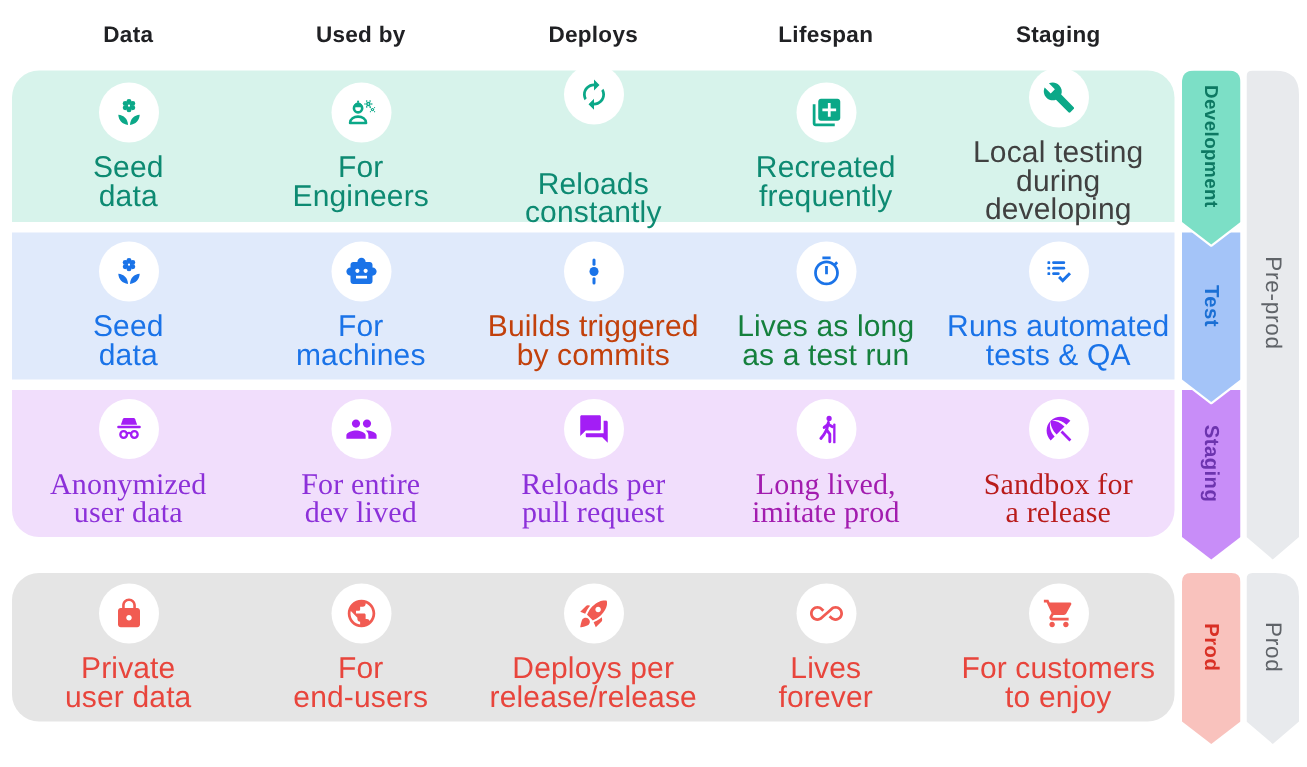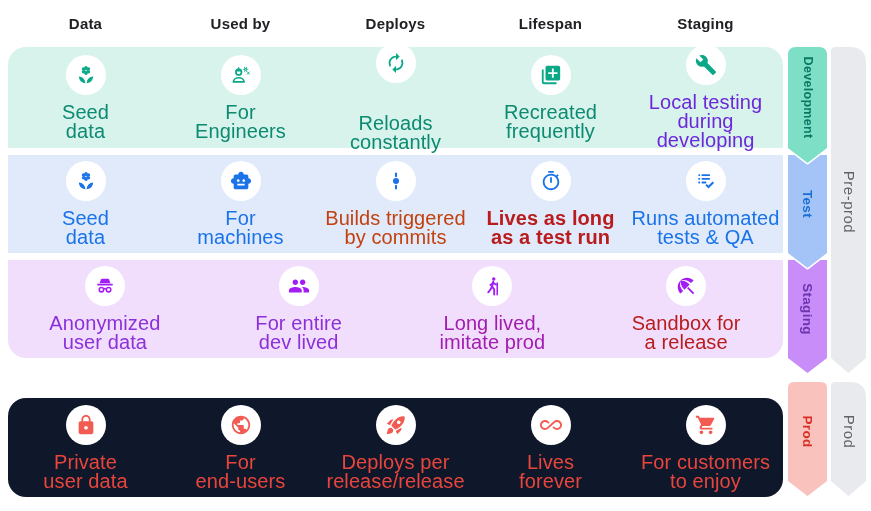--- a/index.html
+++ b/index.html
@@ -10,21 +10,21 @@
   .headers{
     position:absolute;left:8px;top:15px;width:775px;display:flex;
   }
   .col-h{
     flex:1;text-align:center;font-size:15px;font-weight:700;color:#202124;letter-spacing:.2px;
   }
   #rows-grid{position:absolute;left:8px;top:47px;width:775px;}
   .env-row{display:flex;box-sizing:border-box;}
   .row-development{height:101px;border-radius:18px 18px 0 0;margin-bottom:7px;}
   .row-test{height:98px;border-radius:0;margin-bottom:7px;}
-  .row-staging{height:98px;border-radius:0 0 18px 18px;margin-bottom:40px;}
+  .row-staging{height:98px;border-radius:0 0 18px 18px;margin-bottom:24px;font-family:Liberation Serif, serif;}
   .row-prod{height:99px;border-radius:18px;}
   .cell{flex:1;display:flex;flex-direction:column;align-items:center;justify-content:center;}
   .icon-circle{
     width:40px;height:40px;background:#ffffff;border-radius:50%;
     display:flex;align-items:center;justify-content:center;margin-bottom:8px;flex:0 0 auto;
   }
   .icon-circle svg{display:block;}
   .cell-label{
     font-size:20px;line-height:19px;text-align:center;white-space:pre-line;letter-spacing:.1px;
   }
@@ -118,21 +118,21 @@
           </div>
           <div class="cell-label" style="color: rgb(13, 138, 114);">Recreated
 frequently</div>
         </div>
         <div class="cell">
           <div class="icon-circle" style="color: rgb(11, 168, 136);">
             <svg width="22" height="22" viewBox="0 0 24 24" aria-hidden="true">
               <path fill="currentColor" d="M22.7 19l-9.1-9.1c.9-2.3.4-5-1.5-6.9-2-2-5-2.4-7.4-1.3L9 6 6 9 1.6 4.7C.4 7.1.9 10.1 2.9 12.1c1.9 1.9 4.6 2.4 6.9 1.5l9.1 9.1c.4.4 1 .4 1.4 0l2.3-2.3c.5-.4.5-1.1.1-1.4z"></path>
             </svg>
           </div>
-          <div class="cell-label" style="color: #6d28d9;">Local testing
+          <div class="cell-label" style="color: #404040;">Local testing
 during developing</div>
         </div>
       </div>
       <div class="env-row row-test" style="background: rgb(224, 234, 251);">
         <div class="cell">
           <div class="icon-circle" style="color: rgb(26, 115, 232);">
             <svg width="22" height="22" viewBox="0 0 24 24" aria-hidden="true">
               <g fill="currentColor">
                 <circle cx="12" cy="3.9" r="1.8"></circle>
                 <circle cx="14.75" cy="5.45" r="1.8"></circle>
@@ -171,21 +171,21 @@
           </div>
           <div class="cell-label" style="color: #c2410c;">Builds triggered
 by commits</div>
         </div>
         <div class="cell">
           <div class="icon-circle" style="color: rgb(26, 115, 232);">
             <svg width="22" height="22" viewBox="0 0 24 24" aria-hidden="true">
               <path fill="currentColor" fill-rule="evenodd" d="M15 1H9v2h6V1zm-4 13h2V8h-2v6zm8.03-6.61l1.42-1.42c-.43-.51-.9-.99-1.41-1.41l-1.42 1.42C16.07 4.74 14.12 4 12 4c-4.97 0-9 4.03-9 9s4.02 9 9 9 9-4.03 9-9c0-2.12-.74-4.07-1.97-5.61zM12 20c-3.87 0-7-3.13-7-7s3.13-7 7-7 7 3.13 7 7-3.13 7-7 7z"></path>
             </svg>
           </div>
-          <div class="cell-label" style="color: #b91c1c; font-weight: bold;">Lives as long
+          <div class="cell-label" style="color: #15803d;">Lives as long
 as a test run</div>
         </div>
         <div class="cell">
           <div class="icon-circle" style="color: rgb(26, 115, 232);">
             <svg width="22" height="22" viewBox="0 0 24 24" aria-hidden="true">
               <g fill="currentColor">
                 <rect x="3.6" y="4.6" width="2" height="2" rx="0.5"></rect>
                 <rect x="3.6" y="8.6" width="2" height="2" rx="0.5"></rect>
                 <rect x="3.6" y="12.6" width="2" height="2" rx="0.5"></rect>
                 <rect x="7" y="4.6" width="9.5" height="2" rx="1"></rect>
@@ -222,20 +222,29 @@
             <svg width="22" height="22" viewBox="0 0 24 24" aria-hidden="true">
               <path fill="currentColor" d="M16 11c1.66 0 2.99-1.34 2.99-3S17.66 5 16 5c-1.66 0-3 1.34-3 3s1.34 3 3 3zm-8 0c1.66 0 2.99-1.34 2.99-3S9.66 5 8 5C6.34 5 5 6.34 5 8s1.34 3 3 3zm0 2c-2.33 0-7 1.17-7 3.5V19h14v-2.5c0-2.33-4.67-3.5-7-3.5zm8 0c-.29 0-.62.02-.97.05 1.16.84 1.97 1.97 1.97 3.45V19h6v-2.5c0-2.33-4.67-3.5-7-3.5z"></path>
             </svg>
           </div>
           <div class="cell-label" style="color: rgb(140, 48, 217);">For entire
 dev lived</div>
         </div>
         <div class="cell">
           <div class="icon-circle" style="color: rgb(163, 30, 245);">
             <svg width="22" height="22" viewBox="0 0 24 24" aria-hidden="true">
+              <path fill="currentColor" d="M21 6h-2v9H6v2c0 .55.45 1 1 1h11l4 4V7c0-.55-.45-1-1-1zm-4 6V3c0-.55-.45-1-1-1H3c-.55 0-1 .45-1 1v14l4-4h10c.55 0 1-.45 1-1z"></path>
+            </svg>
+          </div>
+          <div class="cell-label" style="color: rgb(140, 48, 217);">Reloads per
+pull request</div>
+        </div>
+        <div class="cell">
+          <div class="icon-circle" style="color: rgb(163, 30, 245);">
+            <svg width="22" height="22" viewBox="0 0 24 24" aria-hidden="true">
               <circle cx="13.9" cy="4.3" r="1.9" fill="currentColor"></circle>
               <g fill="none" stroke="currentColor" stroke-width="2.1" stroke-linecap="round" stroke-linejoin="round">
                 <path d="M13.4 7.2 12.1 12.6"></path>
                 <path d="M12.1 12.6 14.4 15.7 14.4 21.3"></path>
                 <path d="M12.1 12.6 10.1 16.1 7.9 18.9"></path>
                 <path d="M13.2 8.6 16.3 10.4"></path>
                 <path d="M13.2 8.6 10.3 10.9"></path>
               </g>
               <path d="M17.7 8.8v12.8" fill="none" stroke="currentColor" stroke-width="1.7" stroke-linecap="round"></path>
             </svg>
@@ -246,21 +255,21 @@
         <div class="cell">
           <div class="icon-circle" style="color: rgb(163, 30, 245);">
             <svg width="22" height="22" viewBox="0 0 24 24" aria-hidden="true">
               <path fill="currentColor" d="M13.127 14.56l1.43-1.43 6.44 6.443L19.57 21zm4.293-5.73l2.86-2.86c-3.95-3.95-10.35-3.96-14.3-.02 3.93-1.3 8.31-.25 11.44 2.88zM5.95 5.98c-3.94 3.95-3.93 10.35.02 14.3l2.86-2.86C5.7 14.29 4.65 9.91 5.95 5.98zm.02-.02l-.01.01c-.38 3.01 1.17 6.88 4.3 10.02l5.73-5.73c-3.13-3.13-7.01-4.68-10.02-4.3z"></path>
             </svg>
           </div>
           <div class="cell-label" style="color: #b91c1c;">Sandbox for
 a release</div>
         </div>
       </div>
-      <div class="env-row row-prod" style="background: #0f172a;">
+      <div class="env-row row-prod" style="background: #e5e5e5;">
         <div class="cell">
           <div class="icon-circle" style="color: rgb(241, 91, 82);">
             <svg width="22" height="22" viewBox="0 0 24 24" aria-hidden="true">
               <path fill="currentColor" fill-rule="evenodd" d="M18 8h-1V6c0-2.76-2.24-5-5-5S7 3.24 7 6v2H6c-1.1 0-2 .9-2 2v10c0 1.1.9 2 2 2h12c1.1 0 2-.9 2-2V10c0-1.1-.9-2-2-2zm-6 9c-1.1 0-2-.9-2-2s.9-2 2-2 2 .9 2 2-.9 2-2 2zm3.1-9H8.9V6c0-1.71 1.39-3.1 3.1-3.1 1.71 0 3.1 1.39 3.1 3.1v2z"></path>
             </svg>
           </div>
           <div class="cell-label" style="color: rgb(232, 69, 60);">Private
 user data</div>
         </div>
         <div class="cell">

